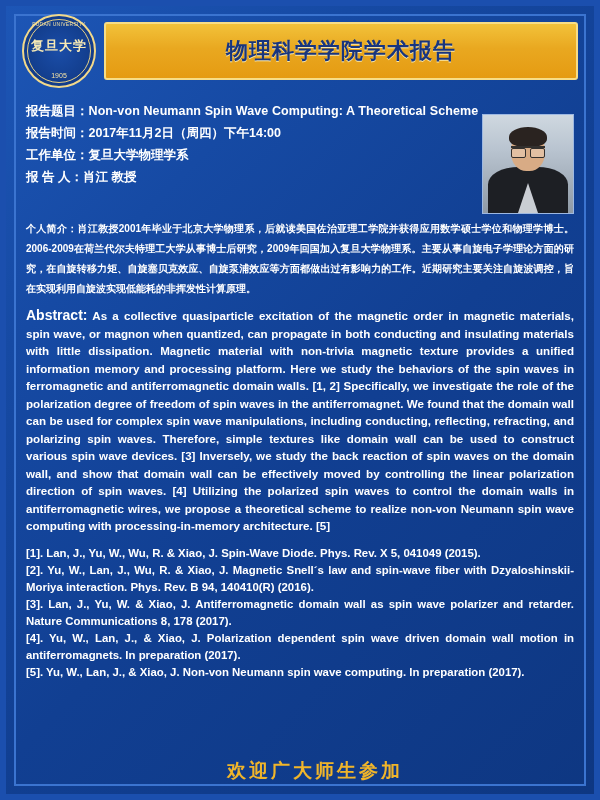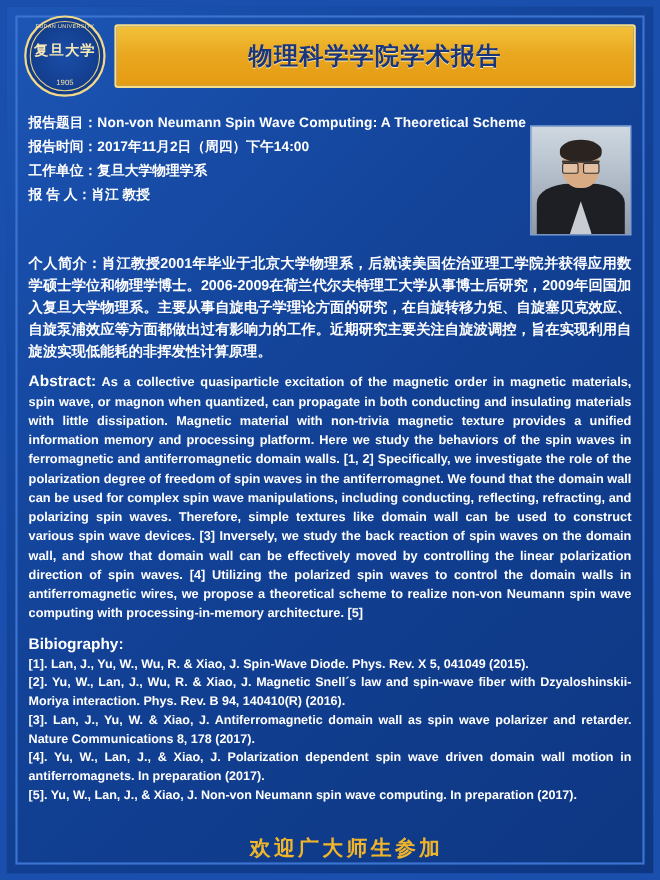--- a/index.html
+++ b/index.html
@@ -192,22 +192,22 @@
     left: 50%;
     bottom: 0;
     transform: translateX(-50%);
     width: 20px;
     height: 30px;
     background: #c9cdd3;
     clip-path: polygon(50% 0, 100% 100%, 0 100%);
   }
 
   .bio-cn {
-    margin-top: 12px;
-    font-size: 13px;
+    margin-top: 1px;
+    font-size: 10px;
     line-height: 20px;
     text-align: justify;
     font-weight: bold;
     color: #ffffff;
   }
 
   .abstract {
     margin-top: 8px;
     font-size: 11.6px;
     line-height: 17.5px;
@@ -296,21 +296,20 @@
       </div>
     </div>
 
     <div class="bio-cn">个人简介：肖江教授2001年毕业于北京大学物理系，后就读美国佐治亚理工学院并获得应用数学硕士学位和物理学博士。2006-2009在荷兰代尔夫特理工大学从事博士后研究，2009年回国加入复旦大学物理系。主要从事自旋电子学理论方面的研究，在自旋转移力矩、自旋塞贝克效应、自旋泵浦效应等方面都做出过有影响力的工作。近期研究主要关注自旋波调控，旨在实现利用自旋波实现低能耗的非挥发性计算原理。</div>
 
     <div class="abstract">
       <span class="head">Abstract:</span><span> As a collective quasiparticle excitation of the magnetic order in magnetic materials, spin wave, or magnon when quantized, can propagate in both conducting and insulating materials with little dissipation. Magnetic material with non-trivia magnetic texture provides a unified information memory and processing platform. Here we study the behaviors of the spin waves in ferromagnetic and antiferromagnetic domain walls. [1, 2] Specifically, we investigate the role of the polarization degree of freedom of spin waves in the antiferromagnet. We found that the domain wall can be used for complex spin wave manipulations, including conducting, reflecting, refracting, and polarizing spin waves. Therefore, simple textures like domain wall can be used to construct various spin wave devices. [3] Inversely, we study the back reaction of spin waves on the domain wall, and show that domain wall can be effectively moved by controlling the linear polarization direction of spin waves. [4] Utilizing the polarized spin waves to control the domain walls in antiferromagnetic wires, we propose a theoretical scheme to realize non-von Neumann spin wave computing with processing-in-memory architecture. [5]</span>
     </div>
 
     <div class="biblio">
-      <h3>Bibiography:</h3>
       <div class="ref">[1]. Lan, J., Yu, W., Wu, R. &amp; Xiao, J. Spin-Wave Diode. Phys. Rev. X 5, 041049 (2015).</div>
       <div class="ref">[2]. Yu, W., Lan, J., Wu, R. &amp; Xiao, J. Magnetic Snell´s law and spin-wave fiber with Dzyaloshinskii-Moriya interaction. Phys. Rev. B 94, 140410(R) (2016).</div>
       <div class="ref">[3]. Lan, J., Yu, W. &amp; Xiao, J. Antiferromagnetic domain wall as spin wave polarizer and retarder. Nature Communications 8, 178 (2017).</div>
       <div class="ref">[4]. Yu, W., Lan, J., &amp; Xiao, J. Polarization dependent spin wave driven domain wall motion in antiferromagnets. In preparation (2017).</div>
       <div class="ref">[5]. Yu, W., Lan, J., &amp; Xiao, J. Non-von Neumann spin wave computing. In preparation (2017).</div>
     </div>
   </div>
 
   <div class="footer">
     <div class="welcome">欢迎广大师生参加</div>

